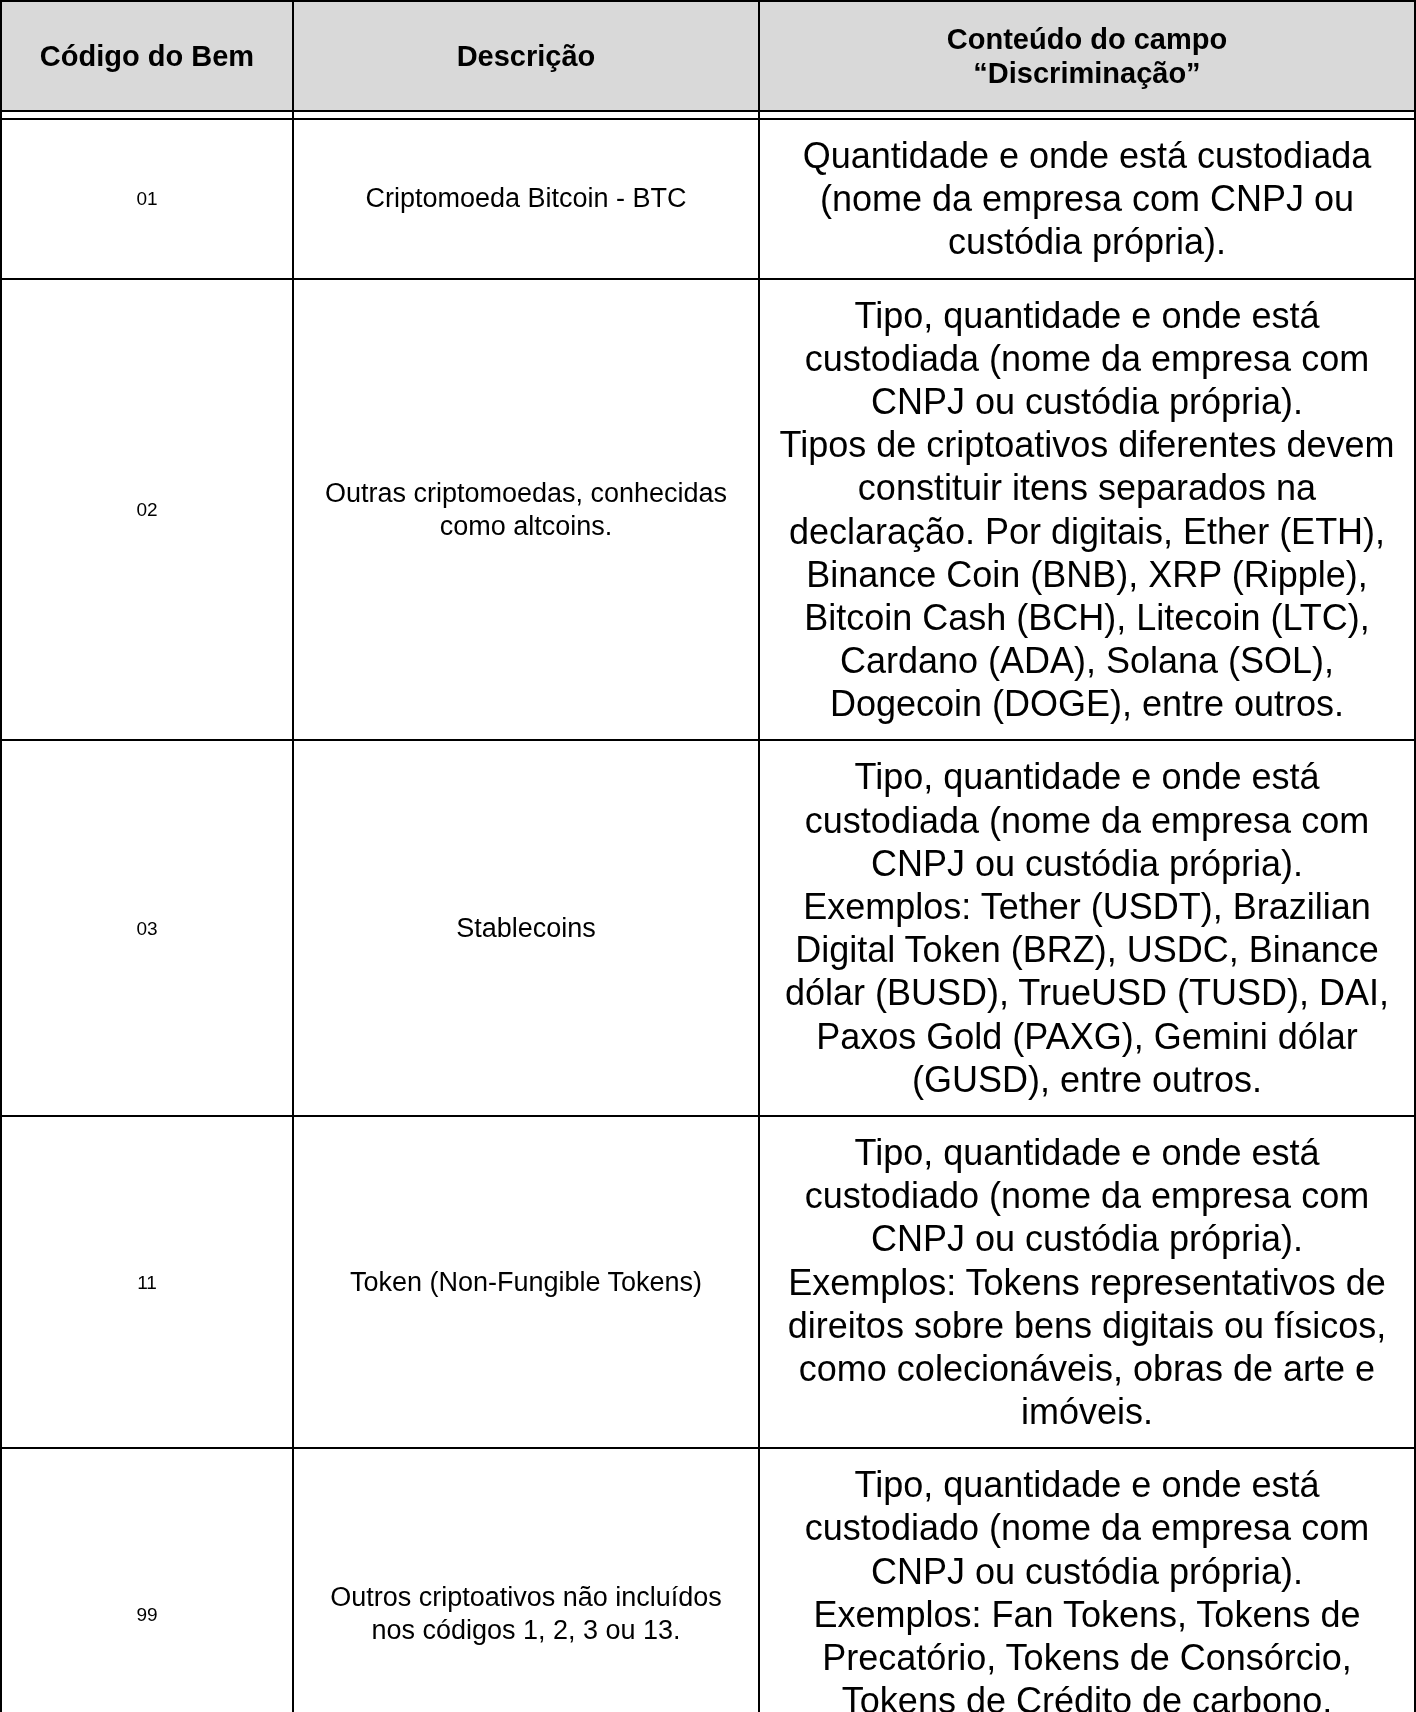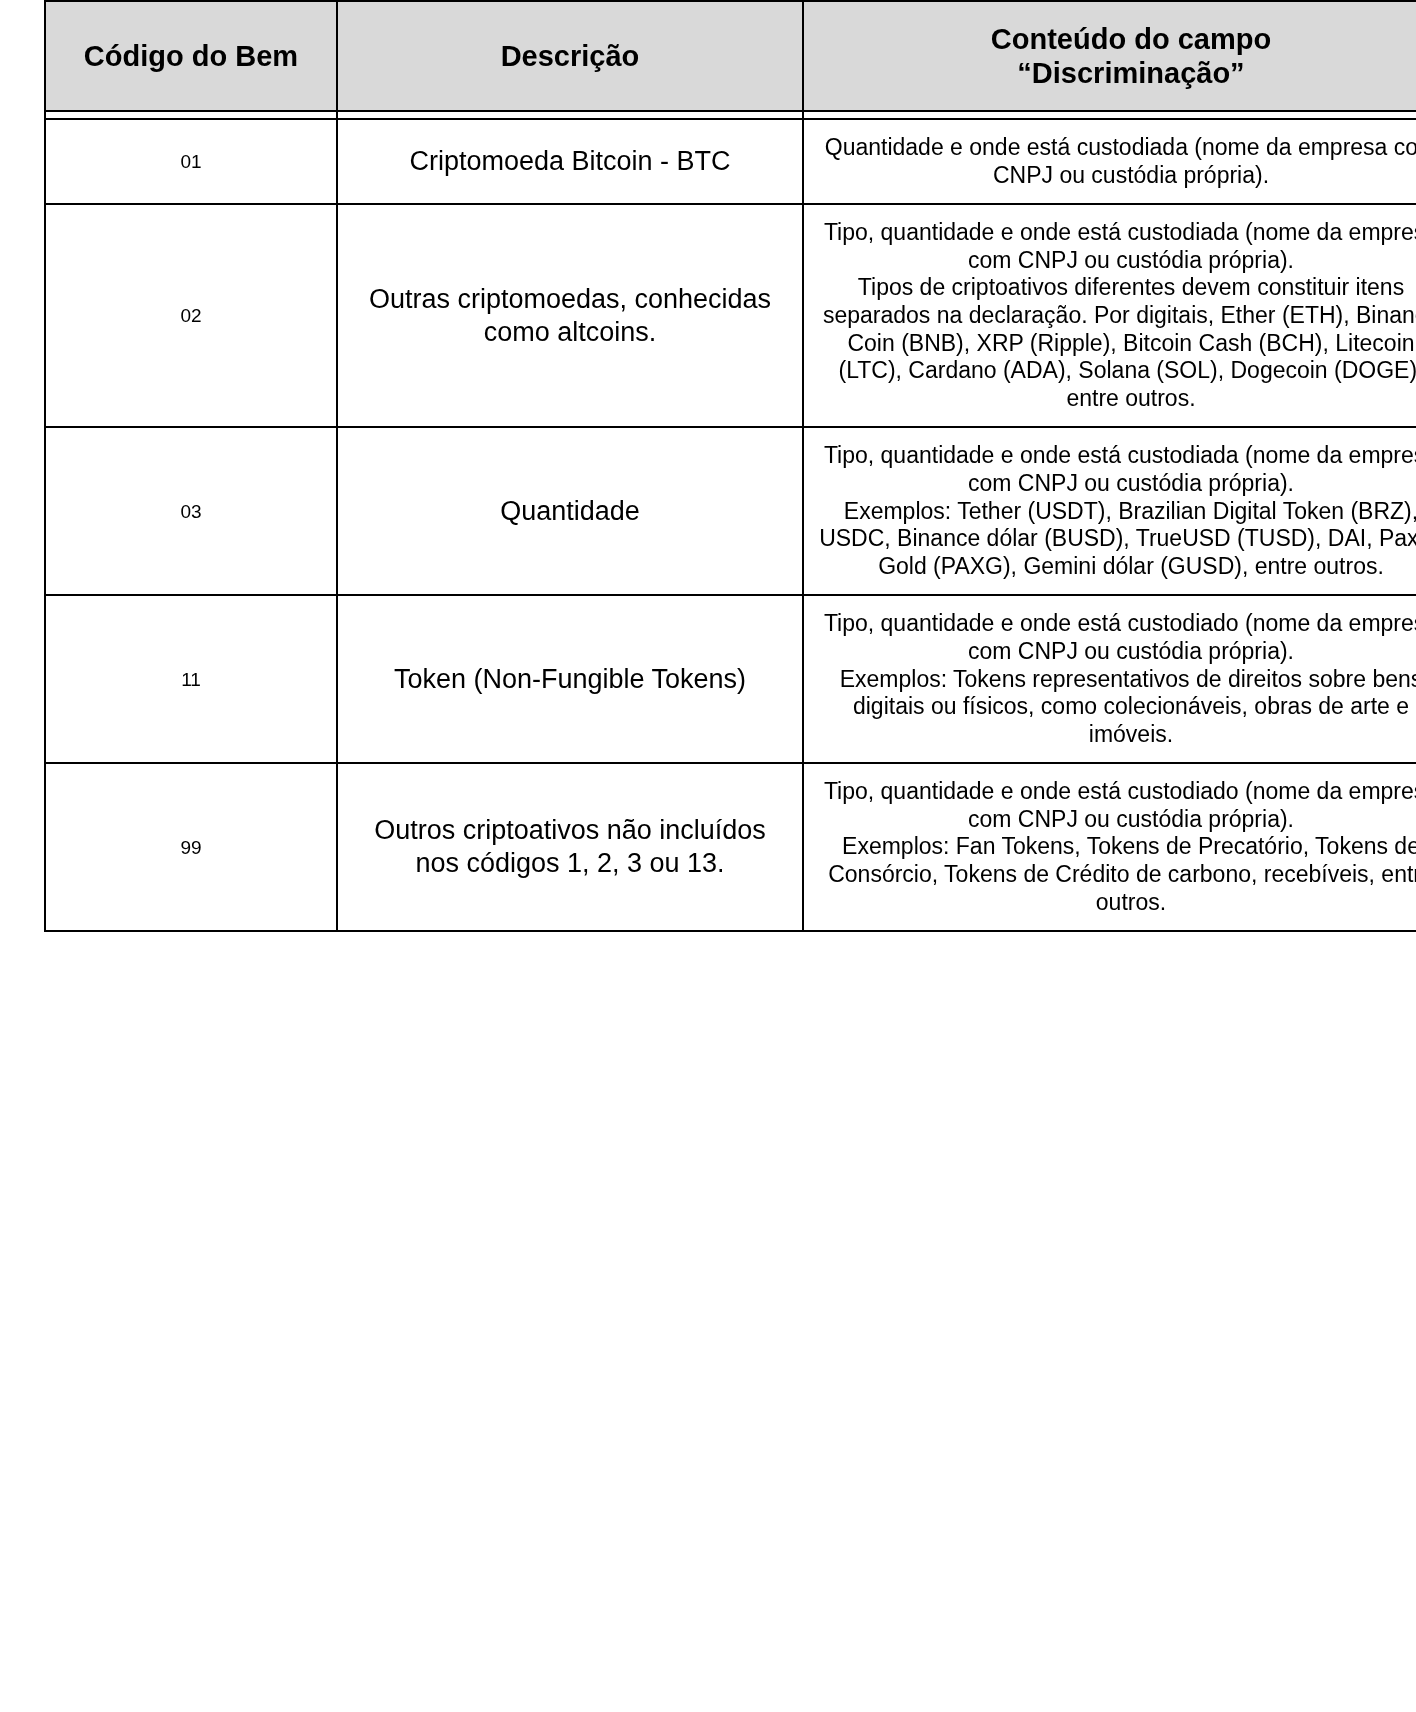--- a/index.html
+++ b/index.html
@@ -14,21 +14,20 @@
     font-family: "Liberation Sans", sans-serif;
     color: #000000;
     overflow: hidden;
   }
 
   .table-wrap {
     width: 1416px;
     height: 1276px;
     box-sizing: border-box;
     position: relative;
-    padding-left: 44px;
   }
 
   table.asset-table {
     width: 1416px;
     border-collapse: collapse;
     table-layout: fixed;
     border: 2px solid #000;
   }
 
   col.col-code   { width: 292px; }
@@ -79,21 +78,21 @@
   }
 
   td.cell-desc {
     font-size: 27px;
     padding-left: 18px;
     padding-right: 18px;
     text-align: center;
   }
 
   td.cell-discr {
-    font-size: 23px;
+    font-size: 36px;
     padding-left: 14px;
     padding-right: 14px;
     line-height: 1.2;
   }
 
   .discr-para {
     margin: 0;
   }
 
   .hdr-line {
@@ -143,21 +142,21 @@
         <td class="cell-code">02</td>
         <td class="cell-desc">Outras criptomoedas, conhecidas como altcoins.</td>
         <td class="cell-discr">
             <p class="discr-para">Tipo, quantidade e onde está custodiada (nome da empresa com CNPJ ou custódia própria).</p>
             <p class="discr-para">Tipos de criptoativos diferentes devem constituir itens separados na declaração. Por digitais, Ether (ETH), Binance Coin (BNB), XRP (Ripple), Bitcoin Cash (BCH), Litecoin (LTC), Cardano (ADA), Solana (SOL), Dogecoin (DOGE), entre outros.</p>
           </td>
       </tr>
 
       <tr>
         <td class="cell-code">03</td>
-        <td class="cell-desc">Quantidade</td>
+        <td class="cell-desc">Stablecoins</td>
         <td class="cell-discr">
             <p class="discr-para">Tipo, quantidade e onde está custodiada (nome da empresa com CNPJ ou custódia própria).</p>
             <p class="discr-para">Exemplos: Tether (USDT), Brazilian Digital Token (BRZ), USDC, Binance dólar (BUSD), TrueUSD (TUSD), DAI, Paxos Gold (PAXG), Gemini dólar (GUSD), entre outros.</p>
           </td>
       </tr>
 
       <tr>
         <td class="cell-code">11</td>
         <td class="cell-desc">Token (Non-Fungible Tokens)</td>
         <td class="cell-discr">

